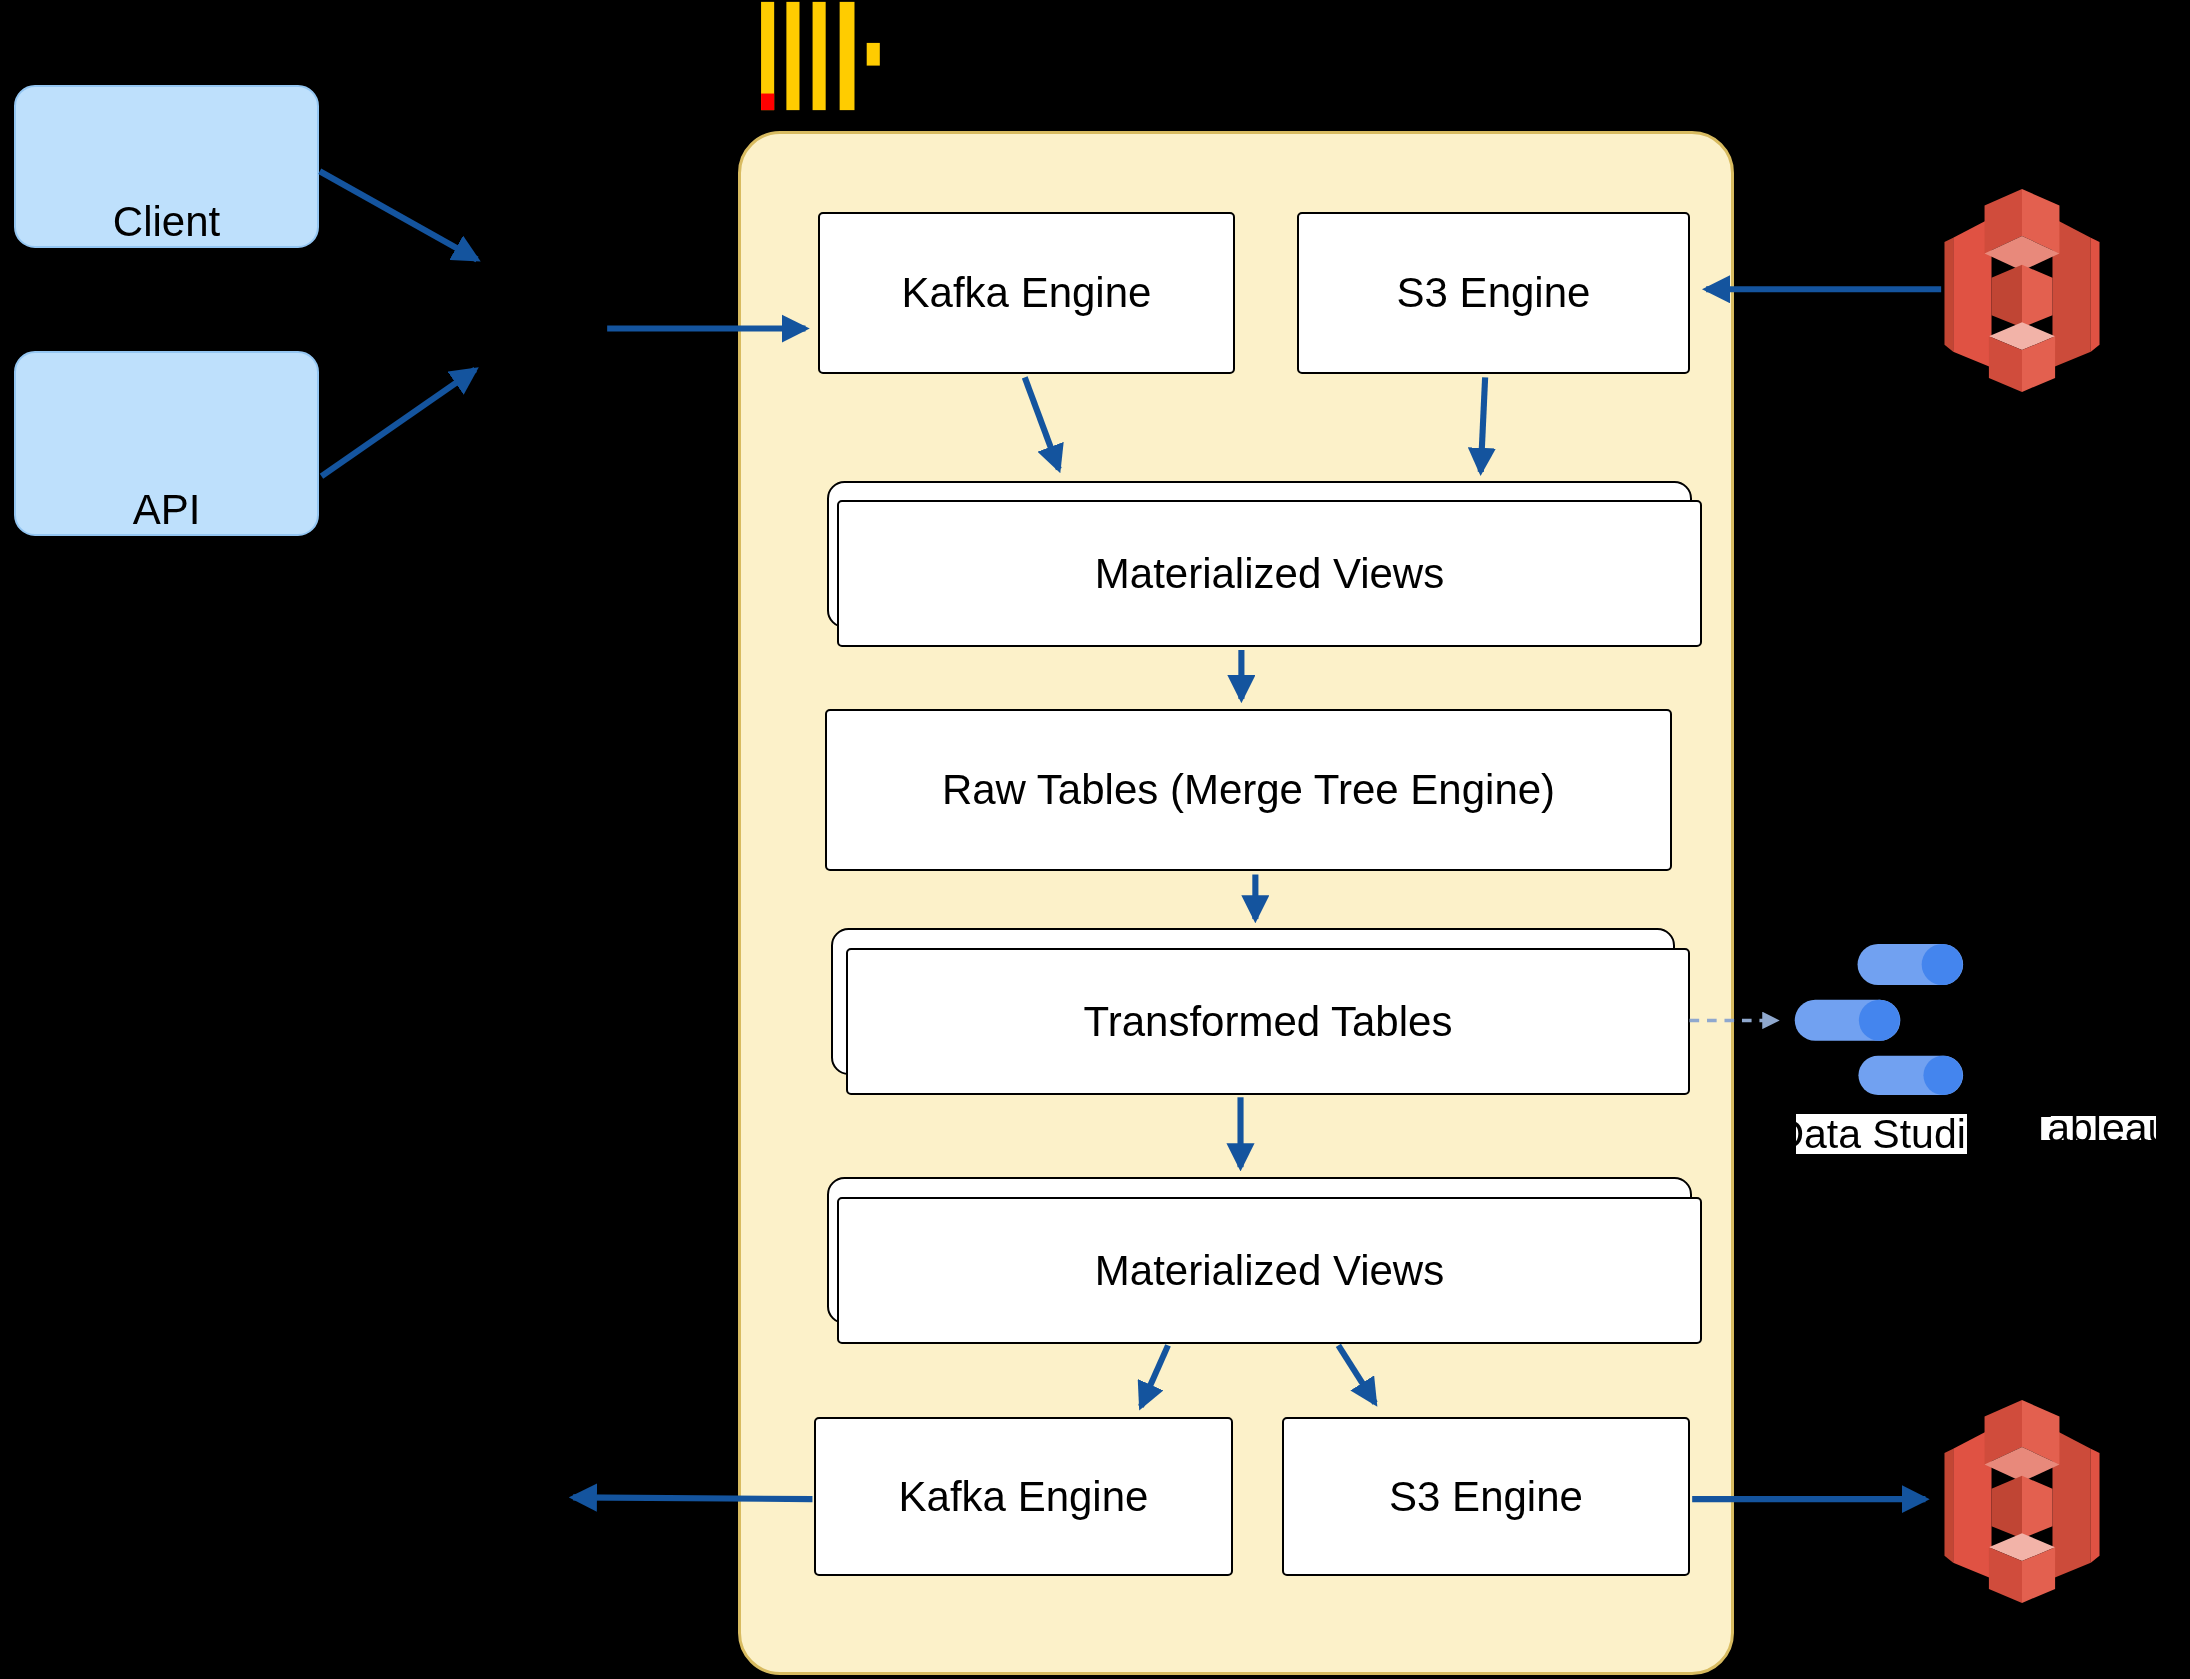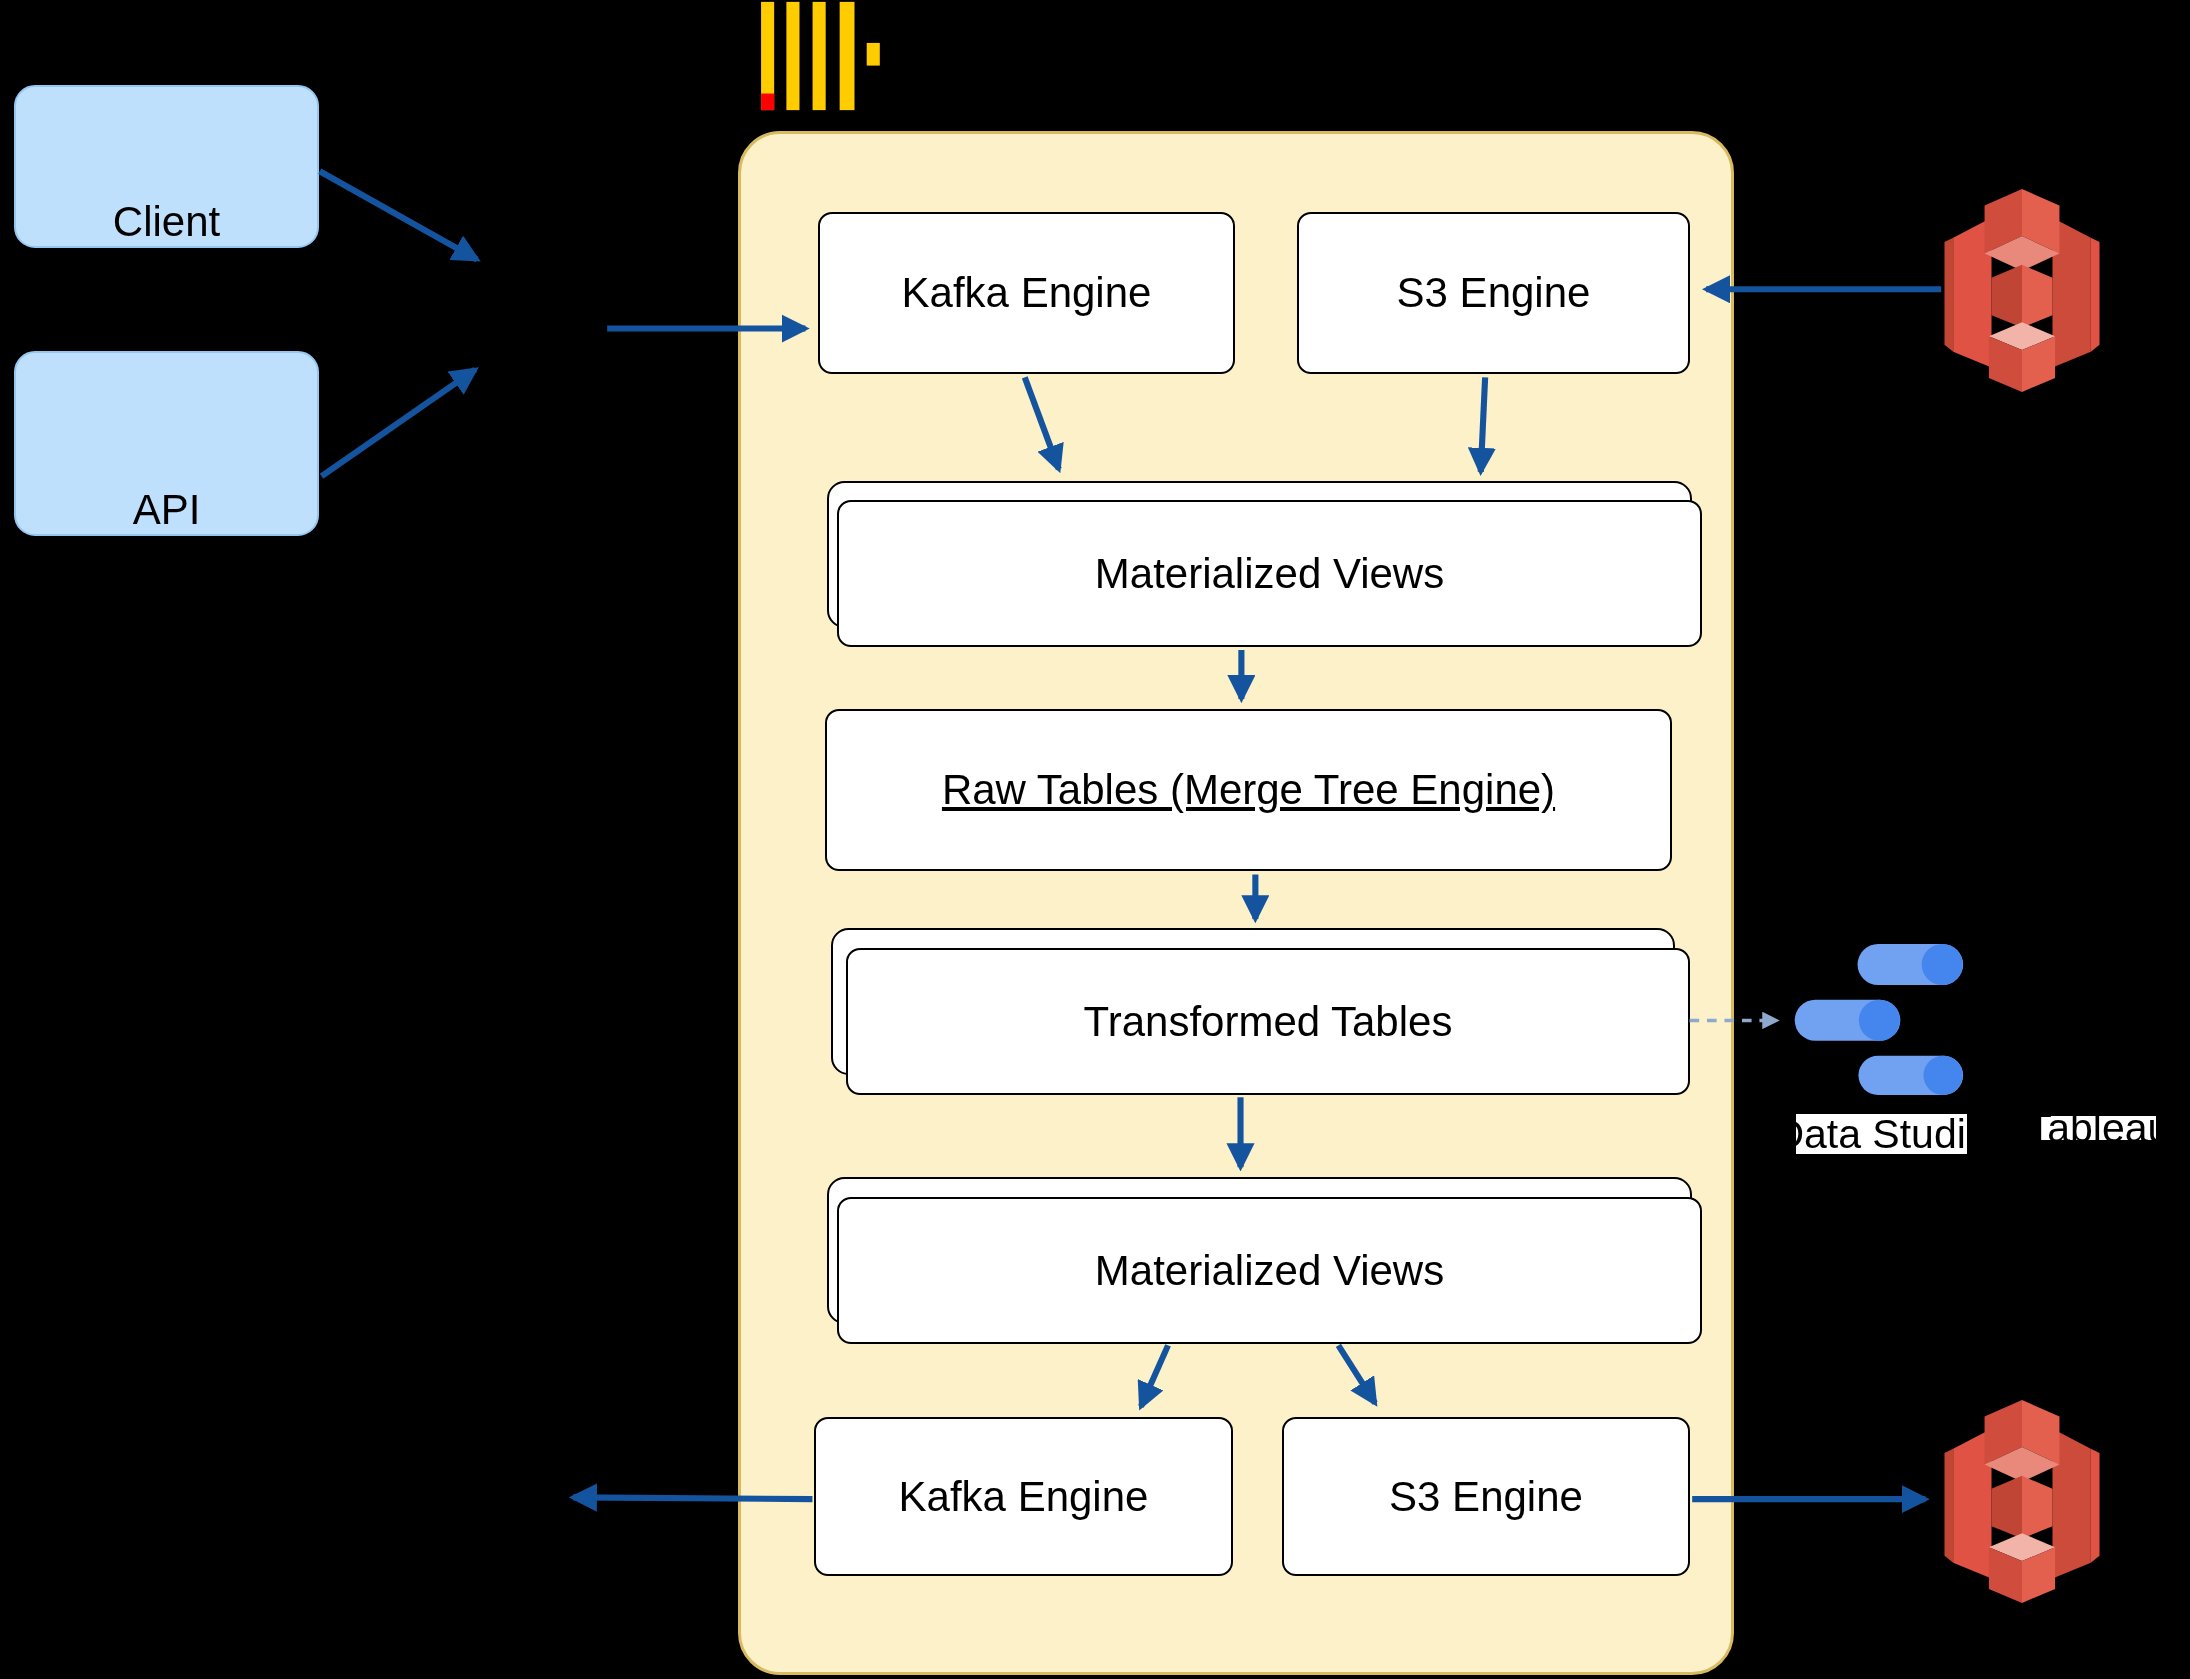--- a/index.html
+++ b/index.html
@@ -13,21 +13,21 @@
     height: 1680px;
     background: #000000;
     font-family: "Liberation Sans", sans-serif;
     overflow: hidden;
   }
   .node {
     position: absolute;
     box-sizing: border-box;
     background: #FFFFFF;
     border: 2.6px solid #000000;
-    border-radius: 14px;
+    border-radius: 5px;
     display: flex;
     align-items: center;
     justify-content: center;
     font-size: 42px;
     color: #000000;
     white-space: nowrap;
     z-index: 3;
   }
   .node.blue {
     background: #BEE0FC;
@@ -104,21 +104,21 @@
   </div>
   <div class="node" style="left:1297px; top:212px; width:393px; height:162px;">
     <span>S3 Engine</span>
   </div>
 
   <div class="stack-back" style="left:827px; top:481px; width:865px; height:147px;"></div>
   <div class="node" style="left:837px; top:500px; width:865px; height:147px;">
     <span>Materialized Views</span>
   </div>
 
-  <div class="node" style="left:825px; top:709px; width:847px; height:162px;text-decoration:underline;">
+  <div class="node" style="left:825px; top:709px; width:847px; height:162px;">
     <span>Raw Tables (Merge Tree Engine)</span>
   </div>
 
   <div class="stack-back" style="left:831px; top:928px; width:844px; height:147px;"></div>
   <div class="node" style="left:840px; top:948px; width:844px; height:147px;margin-left:6px;">
     <span>Transformed Tables</span>
   </div>
 
   <div class="stack-back" style="left:827px; top:1177px; width:865px; height:147px;"></div>
   <div class="node" style="left:837px; top:1197px; width:865px; height:147px;">

